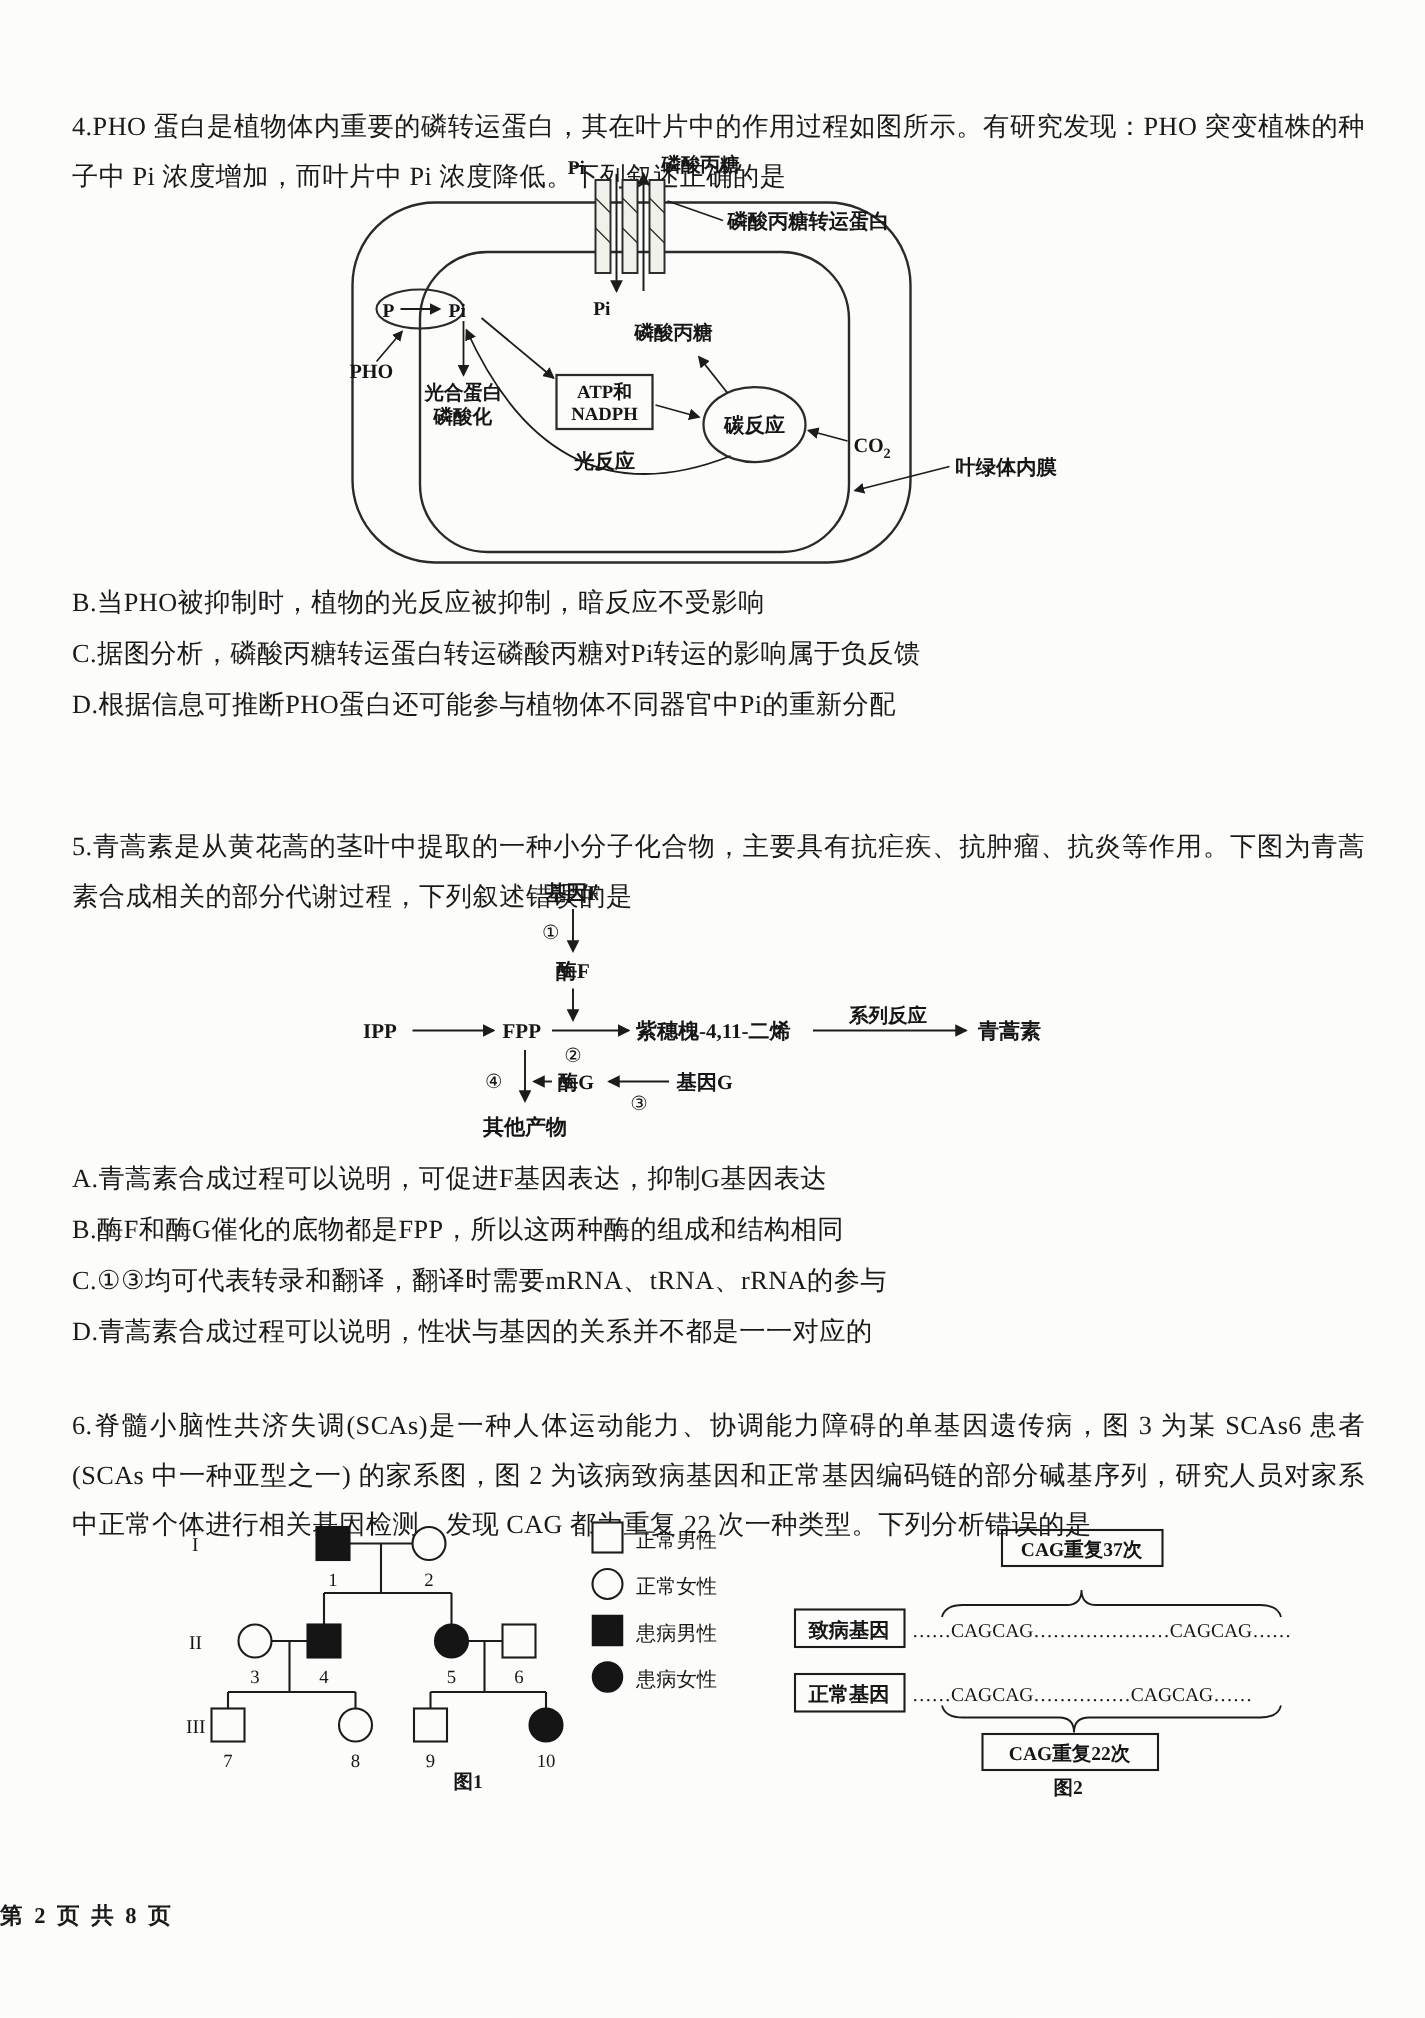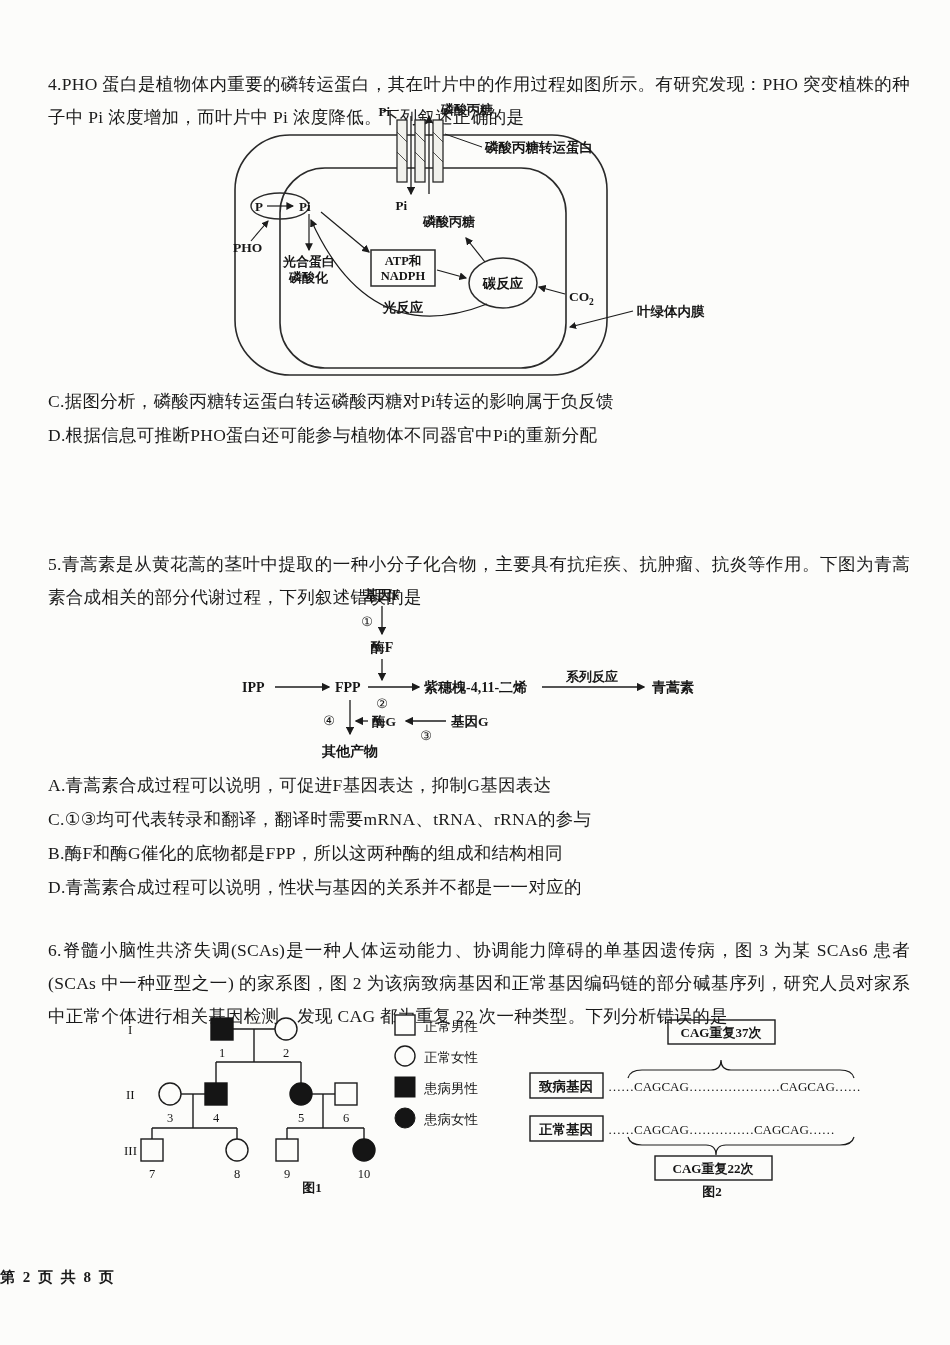--- a/index.html
+++ b/index.html
@@ -95,20 +95,21 @@
     <text x="404" y="205" font-size="9.5" font-weight="bold">2</text>
     <line x1="380" y1="194" x2="354" y2="187" stroke="#1c1c1c" stroke-width="1.2" marker-end="url(#arr4)"></line>
 
     <path d="M 302,204 Q 185,250 126,120" fill="none" stroke="#1c1c1c" stroke-width="1.2" marker-end="url(#arr4)"></path>
 
     <text x="452" y="216" font-size="13.5" font-weight="bold">叶绿体内膜</text>
     <line x1="448" y1="211" x2="385" y2="227" stroke="#1c1c1c" stroke-width="1.1" marker-end="url(#arr4)"></line>
   </svg>
 
   <div class="options" style="top:384px">
+    <div class="option">B.当PHO被抑制时，植物的光反应被抑制，暗反应不受影响</div>
     <div class="option">C.据图分析，磷酸丙糖转运蛋白转运磷酸丙糖对Pi转运的影响属于负反馈</div>
     <div class="option">D.根据信息可推断PHO蛋白还可能参与植物体不同器官中Pi的重新分配</div>
   </div>
 
   <div class="stem" style="top:516px">5.青蒿素是从黄花蒿的茎叶中提取的一种小分子化合物，主要具有抗疟疾、抗肿瘤、抗炎等作用。下图为青蒿素合成相关的部分代谢过程，下列叙述错误的是</div>
 
   <svg class="fig" style="top:584px; left:230px" width="500" height="182" viewBox="0 0 500 182">
     <defs>
       <marker id="arr5" viewBox="0 0 10 10" refX="8.5" refY="5" markerWidth="6.5" markerHeight="6.5" orient="auto-start-reverse">
         <path d="M0,0 L10,5 L0,10 z" fill="#1c1c1c"></path>
@@ -137,22 +138,22 @@
     <text x="142" y="142" font-size="13.5" font-weight="bold">酶G</text>
     <line x1="216" y1="137" x2="176" y2="137" stroke="#1c1c1c" stroke-width="1.3" marker-end="url(#arr5)"></line>
     <text x="196" y="156" font-size="13" text-anchor="middle">③</text>
     <text x="221" y="142" font-size="13.5" font-weight="bold">基因G</text>
 
     <text x="120" y="172" font-size="14" font-weight="bold" text-anchor="middle">其他产物</text>
   </svg>
 
   <div class="options" style="top:768px">
     <div class="option">A.青蒿素合成过程可以说明，可促进F基因表达，抑制G基因表达</div>
+    <div class="option">B.酶F和酶G催化的底物都是FPP，所以这两种酶的组成和结构相同</div>
     <div class="option">C.①③均可代表转录和翻译，翻译时需要mRNA、tRNA、rRNA的参与</div>
-    <div class="option">B.酶F和酶G催化的底物都是FPP，所以这两种酶的组成和结构相同</div>
     <div class="option">D.青蒿素合成过程可以说明，性状与基因的关系并不都是一一对应的</div>
   </div>
 
   <div class="stem" style="top:902px">6.脊髓小脑性共济失调(SCAs)是一种人体运动能力、协调能力障碍的单基因遗传病，图 3 为某 SCAs6 患者(SCAs 中一种亚型之一) 的家系图，图 2 为该病致病基因和正常基因编码链的部分碱基序列，研究人员对家系中正常个体进行相关基因检测，发现 CAG 都为重复 22 次一种类型。下列分析错误的是</div>
 
   <svg class="fig" style="top:1010px; left:112px" width="760" height="200" viewBox="0 0 760 200">
     <defs>
       <marker id="arr6" viewBox="0 0 10 10" refX="8.5" refY="5" markerWidth="6.5" markerHeight="6.5" orient="auto-start-reverse">
         <path d="M0,0 L10,5 L0,10 z" fill="#1c1c1c"></path>
       </marker>

